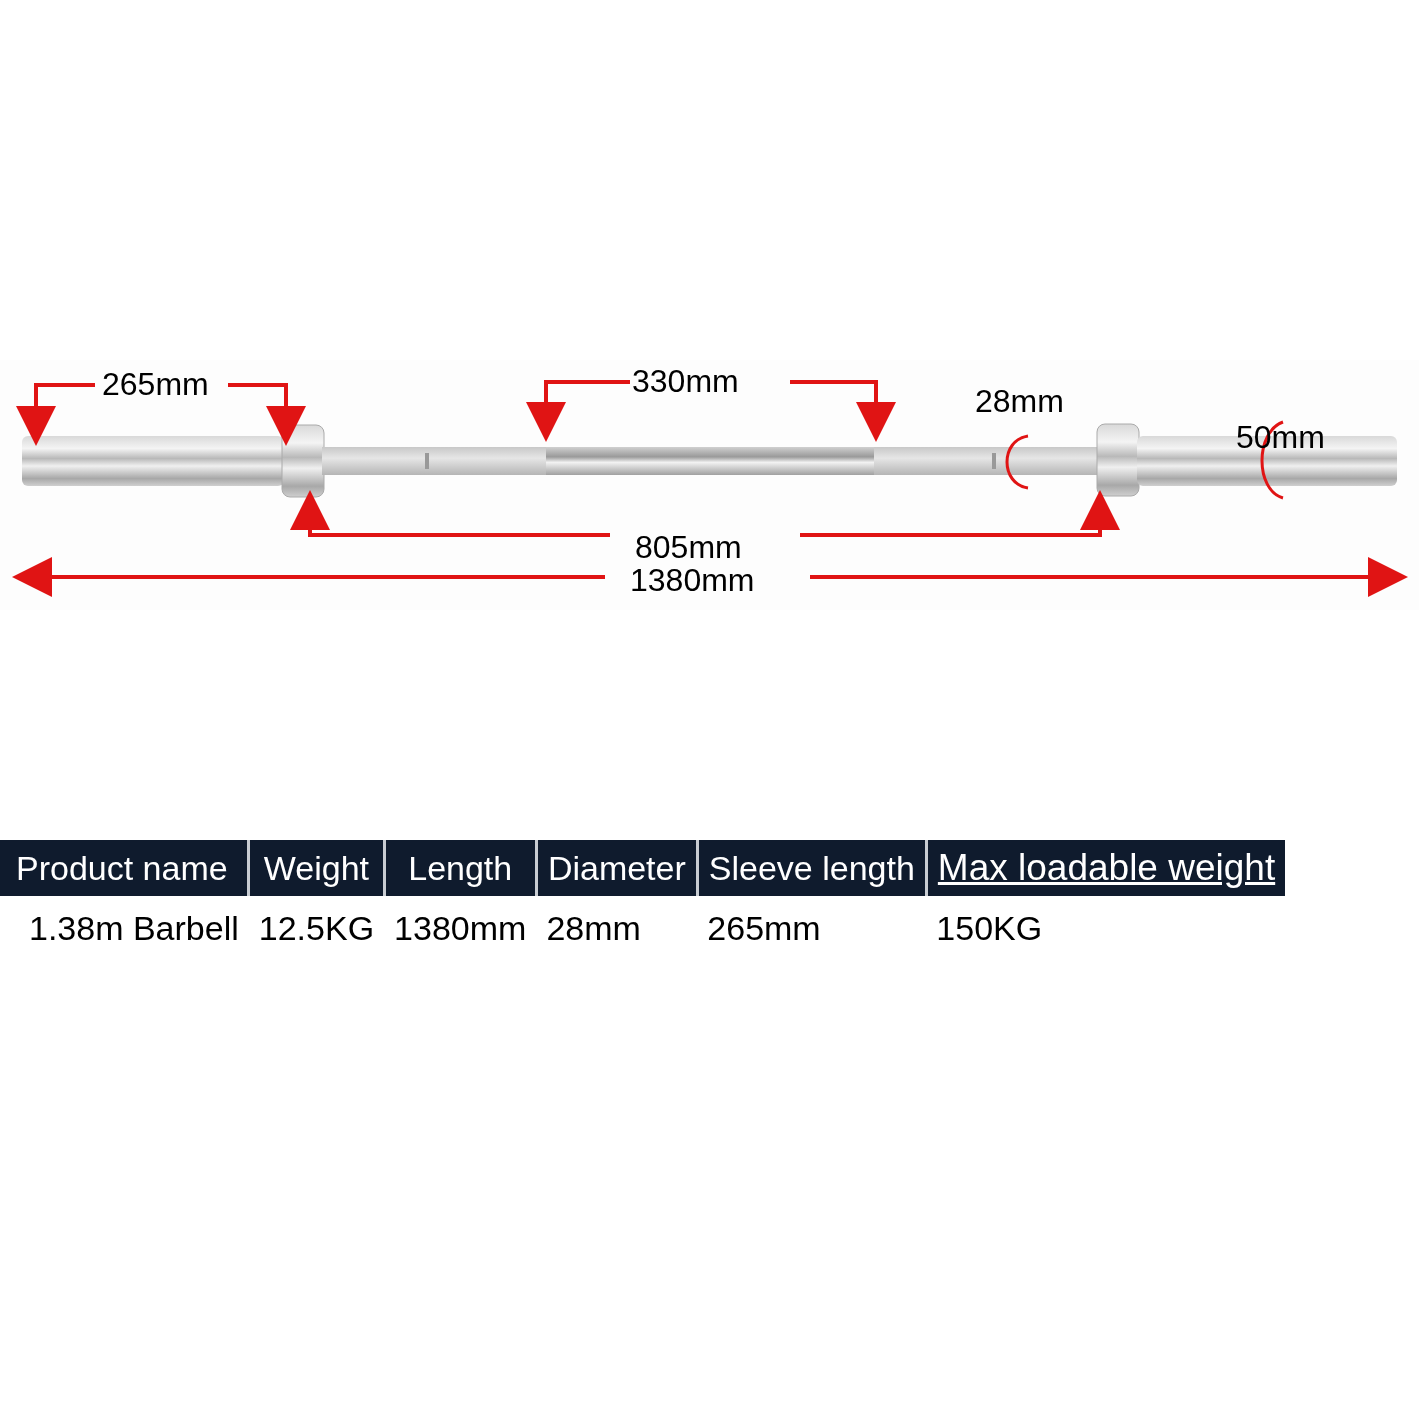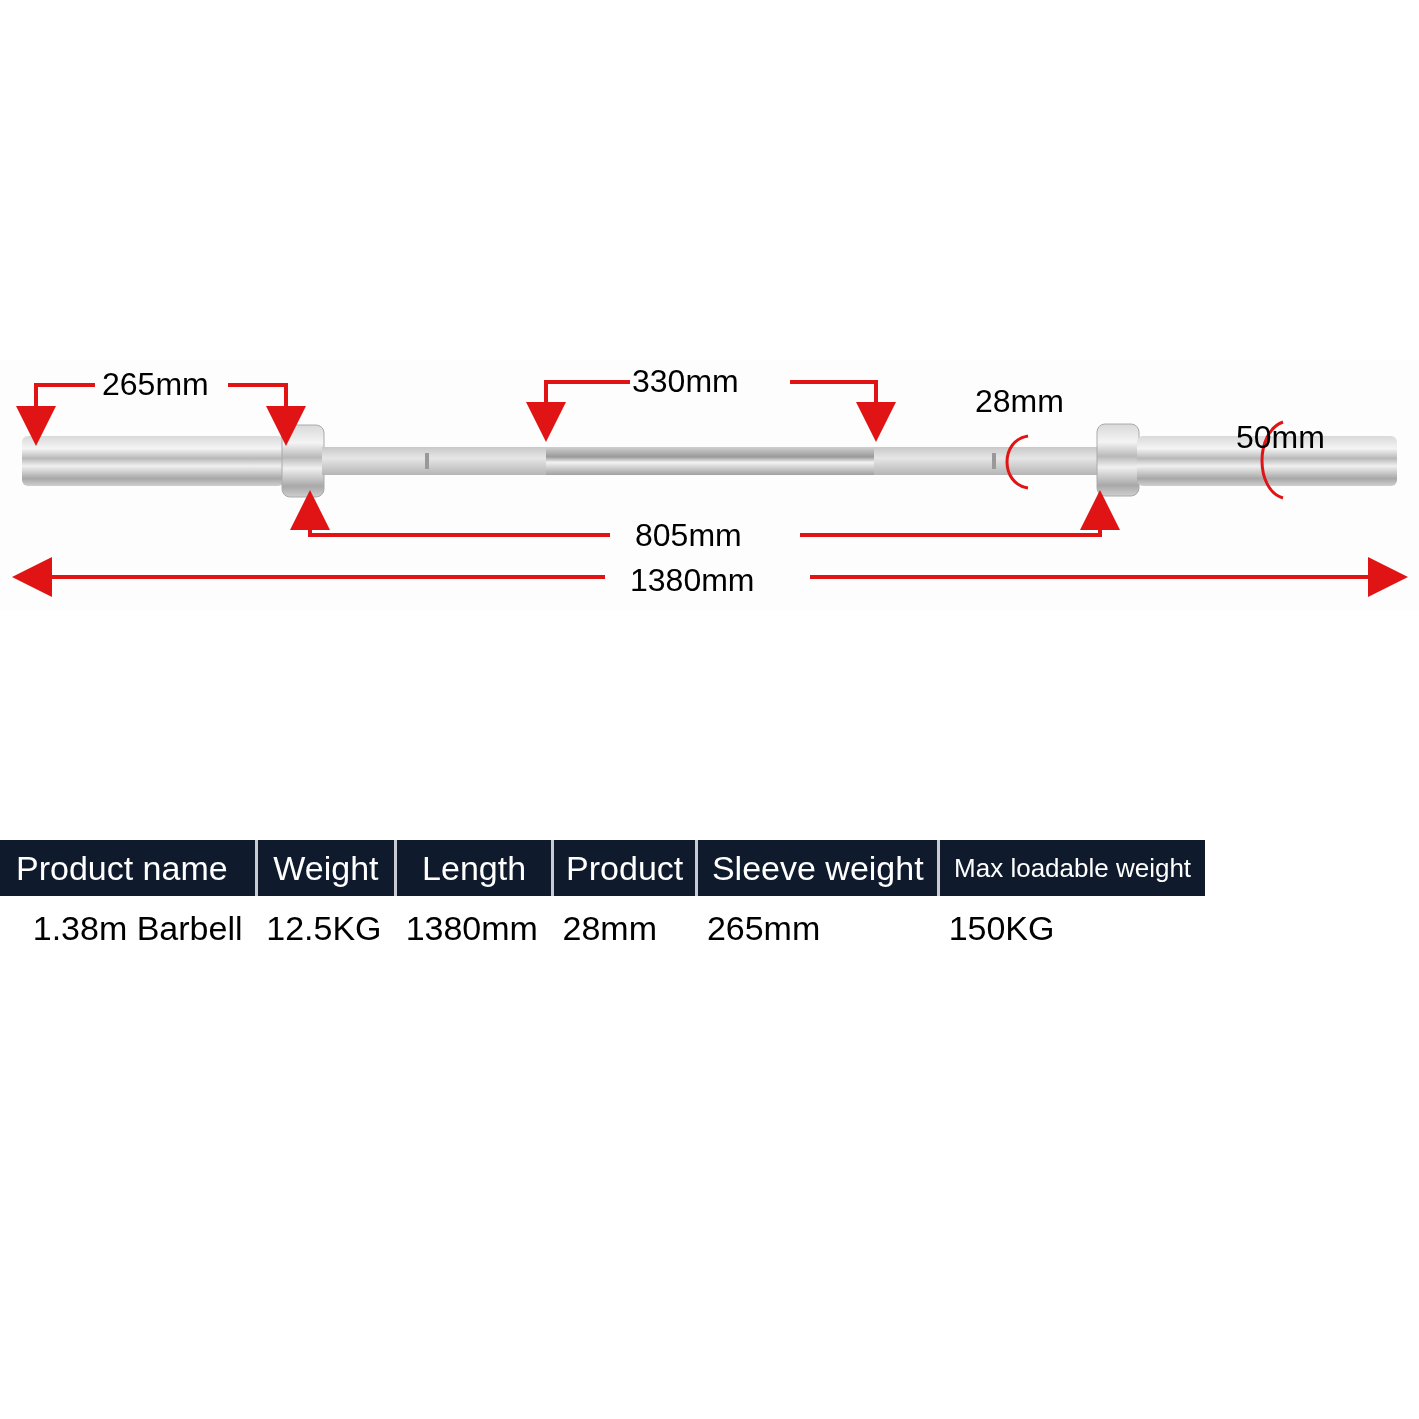--- a/index.html
+++ b/index.html
@@ -2,21 +2,21 @@
 <html><head>
 <meta charset="utf-8">
 <style>
   html, body { margin:0; padding:0; background:#ffffff; }
   body { width:1419px; height:1419px; position:relative; overflow:hidden; font-family:"Liberation Sans", sans-serif; }
   .diagram { position:absolute; left:0; top:360px; width:1419px; height:250px; background:#fdfdfd; }
   .diagram svg { position:absolute; left:0; top:0; }
   .label { position:absolute; font-size:32px; color:#000; line-height:1; white-space:nowrap; }
   .spec-table { position:absolute; left:0; top:840px; width:1205px; border-collapse:collapse; }
   .spec-table th { background:#0f1b2d; color:#fff; font-weight:normal; font-size:34px; height:56px; padding:0 10px; border-right:3px solid #c8ccd2; white-space:nowrap; }
-  .spec-table th:last-child { border-right:none; font-size:26px; }
+  .spec-table th:last-child { border-right:none; font-size:37px;text-decoration:underline; }
   .spec-table td { font-size:34px; color:#000; height:64px; padding:0 10px; white-space:nowrap; }
   .spec-table td:first-child { text-align:center; padding-left:29px; }
   .spec-table th:first-child { text-align:left; padding-left:16px; }
 </style>
 </head>
 <body>
 
 <div class="diagram">
   <svg width="1419" height="250" viewBox="0 0 1419 250">
     <defs>
@@ -73,32 +73,32 @@
       <line x1="810" y1="217" x2="1388" y2="217" marker-end="url(#ah)"></line>
 
       <path d="M1028,76 C1000,80 1000,124 1028,128" stroke-width="3"></path>
       <path d="M1283,62 C1255,72 1255,130 1283,138" stroke-width="3"></path>
     </g>
   </svg>
   <span class="label" style="left:102px;top:8px;">265mm</span>
   <span class="label" style="left:632px;top:5px;">330mm</span>
   <span class="label" style="left:975px;top:25px;">28mm</span>
   <span class="label" style="left:1236px;top:14px;margin-top:47px;">50mm</span>
-  <span class="label" style="left:635px;top:159px;">805mm</span>
+  <span class="label" style="left:635px;top:171px;">805mm</span>
   <span class="label" style="left:630px;top:204px;">1380mm</span>
 </div>
 
 <table class="spec-table">
   <thead>
     <tr>
       <th>Product name</th>
       <th>Weight</th>
       <th>Length</th>
-      <th>Product</th>
-      <th>Sleeve weight</th>
+      <th>Diameter</th>
+      <th>Sleeve length</th>
       <th>Max loadable weight</th>
     </tr>
   </thead>
   <tbody>
     <tr>
       <td>1.38m Barbell</td>
       <td>12.5KG</td>
       <td>1380mm</td>
       <td>28mm</td>
       <td>265mm</td>

